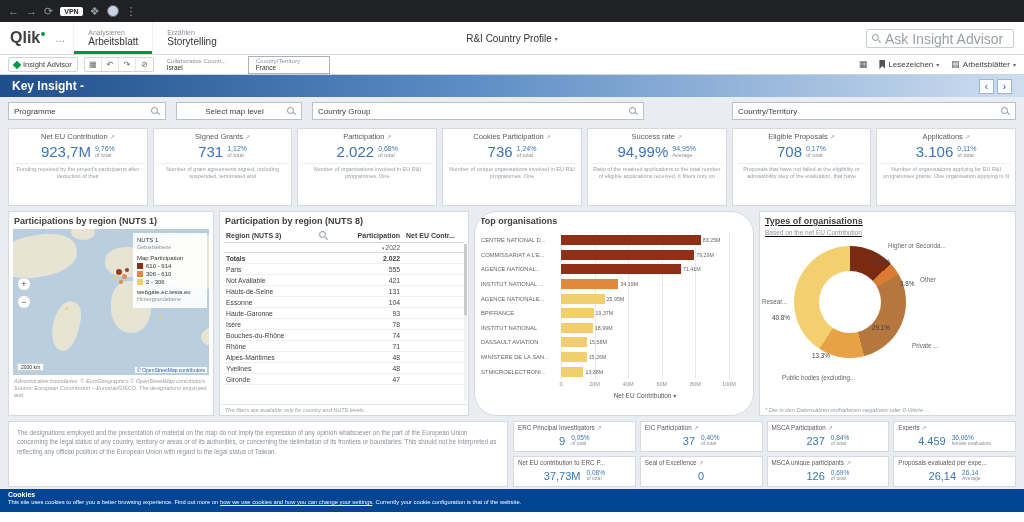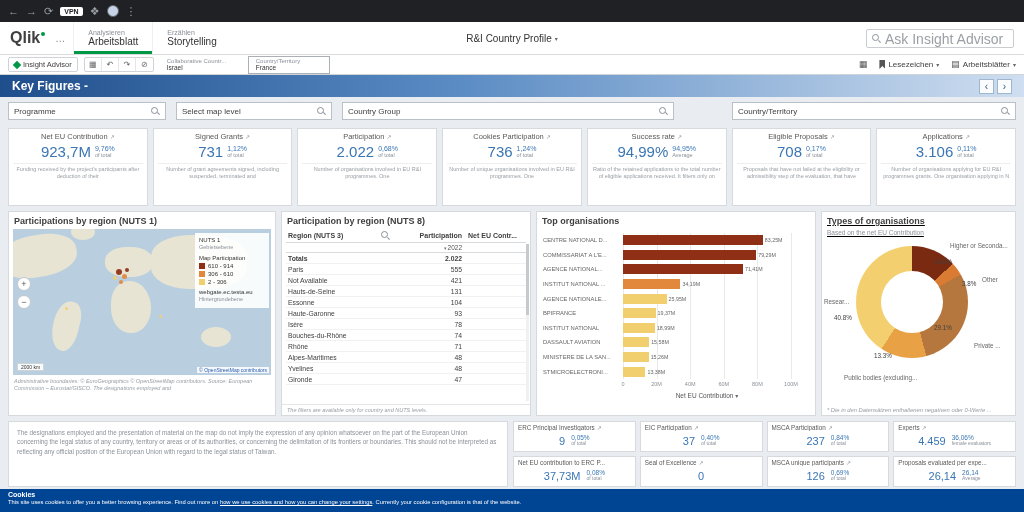--- a/index.html
+++ b/index.html
@@ -53,21 +53,21 @@
   .page-title { font-size:12px; font-weight:bold; color:#fff; }
   .nav-arrows { margin-left:auto; display:flex; gap:3px; }
   .nav-arrow { width:15px; height:15px; background:rgba(255,255,255,0.9); color:#39597f; display:flex; align-items:center; justify-content:center; font-size:10px; border:1px solid #9fb6cf; }
 
   
   .content-bg { position:absolute; top:97px; left:0; right:0; height:392px; background:#e9edf1; }
 
   .filter-row { position:absolute; top:102px; left:8px; right:8px; height:18px; display:flex; }
   .filter-box { height:18px; background:#fff; border:1px solid #b9c0c7; display:flex; align-items:center; padding:0 5px; font-size:8px; color:#404040; }
   .filter-box:nth-child(1){ width:158px; }
-  .filter-box:nth-child(2){ width:156px; margin-left:10px; }
+  .filter-box:nth-child(2){ width:126px; margin-left:10px;text-align:center; }
   .filter-box:nth-child(3){ width:332px; margin-left:10px; }
   .filter-box:nth-child(4){ width:284px; margin-left:auto; }
   .filter-label { flex:1; white-space:nowrap; overflow:hidden; }
   .mag { width:9px; height:9px; position:relative; flex:none; }
   .mag::before { content:""; position:absolute; top:0; left:0; width:5px; height:5px; border:1px solid #8a9199; border-radius:50%; }
   .mag::after { content:""; position:absolute; width:3px; height:1px; background:#8a9199; transform:rotate(45deg); left:5.5px; top:6.5px; }
 
   
   .kpi-row { position:absolute; top:128px; left:8px; right:8px; height:78px; display:flex; gap:5px; }
   .kpi-card { flex:1; background:#fff; border:1px solid #d7dadd; display:flex; flex-direction:column; align-items:center; padding:3px 4px 2px; overflow:hidden; }
@@ -77,21 +77,21 @@
   .kpi-value { font-size:15px; color:#3a76b4; }
   .kpi-side { display:flex; flex-direction:column; line-height:1.1; }
   .kpi-pct { font-size:7px; color:#3a76b4; }
   .kpi-plabel { font-size:5.5px; color:#8a9199; }
   .kpi-desc { font-size:5.5px; color:#9aa0a5; text-align:center; line-height:1.3; border-top:1px solid #eceef0; padding-top:2px; width:100%; height:19px; overflow:hidden; }
 
   
   .middle-row { position:absolute; top:211px; left:8px; right:8px; height:205px; display:flex; gap:5px; }
   .panel { background:#fff; border:1px solid #d7dadd; overflow:hidden; position:relative; }
   .panel-title { font-size:9px; font-weight:bold; color:#404040; padding:4px 5px 3px; white-space:nowrap; overflow:hidden; }
-  .map-panel { width:268px; } .table-panel { width:250px; } .bars-panel { width:280px; } .donut-panel { flex:1;text-decoration:underline; }
+  .map-panel { width:206px; } .table-panel { width:250px; } .bars-panel { width:280px;border-radius:23px; } .donut-panel { flex:1;text-decoration:underline; }
 
   
   .map-area { position:relative; height:146px; margin:0 4px; background:#b9cfe0; overflow:hidden; }
   .land { position:absolute; background:#e8e4d4; border-radius:45%; }
   .land1 { left:-14px; top:6px; width:78px; height:42px; transform:rotate(-10deg); }
   .land2 { left:40px; top:72px; width:26px; height:50px; transform:rotate(14deg); border-radius:50% 40% 45% 55%; }
   .land3 { left:92px; top:18px; width:48px; height:30px; }
   .land4 { left:98px; top:52px; width:40px; height:52px; border-radius:45% 55% 50% 50%; }
   .land5 { left:138px; top:6px; width:96px; height:54px; border-radius:40%; }
   .land6 { left:188px; top:98px; width:30px; height:20px; border-radius:50%; }
@@ -237,21 +237,21 @@
       </div>
       <div class="tb-item">
         <span class="glyph">▤</span>
         <span>Arbeitsblätter</span>
         <span class="caret">▾</span>
       </div>
     </div>
   </div>
 
   <div class="page-header">
-    <span class="page-title">Key Figures -</span>
+    <span class="page-title">Key Insight -</span>
     <div class="nav-arrows">
       <span class="nav-arrow">‹</span>
       <span class="nav-arrow">›</span>
     </div>
   </div>
 
   <div class="content-bg"></div>
 
   <div class="filter-row">
       <div class="filter-box">

